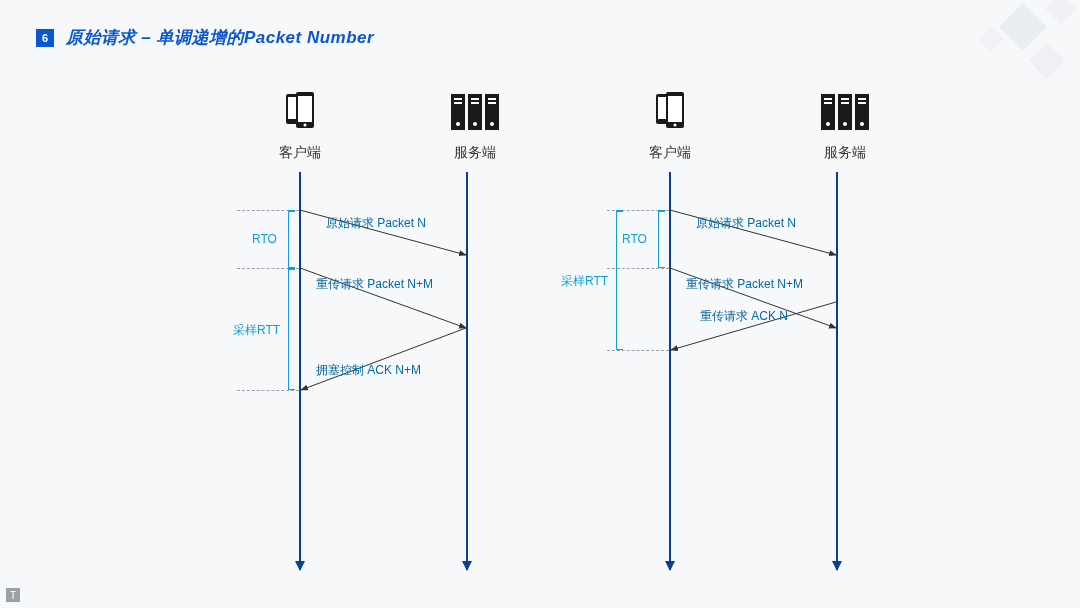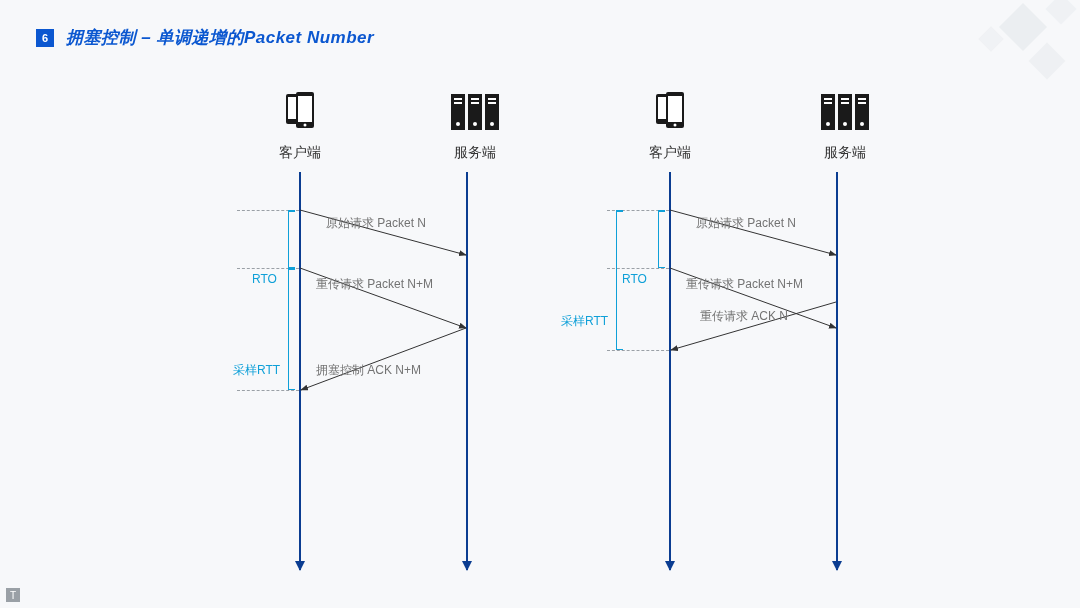--- a/index.html
+++ b/index.html
@@ -97,31 +97,30 @@
     left: 0;
   }
   .bracket::before { top: 0; }
   .bracket::after { bottom: 0; }
   .bracket-label {
     position: absolute;
     color: #0FA0D8;
     font-size: 12px;
     text-align: left;
     white-space: nowrap;
-    margin-top: 40px;
   }
   .dash-ext {
     position: absolute;
     border-top: 1px dashed #9AA0A6;
     height: 0;
   }
   .msg-label {
     position: absolute;
     font-size: 12px;
-    color: #737373;
+    color: #0369a1;
     white-space: nowrap;
   }
   svg.arrows {
     position: absolute;
     top: 0;
     left: 0;
     pointer-events: none;
   }
   .footer-mark {
     position: absolute;
@@ -142,21 +141,21 @@
 
 <div class="deco">
   <div class="sq" style="width:34px;height:34px;top:20px;right:50px;opacity:0.9"></div>
   <div class="sq" style="width:26px;height:26px;top:58px;right:30px;opacity:0.7"></div>
   <div class="sq" style="width:18px;height:18px;top:40px;right:90px;opacity:0.5"></div>
   <div class="sq" style="width:22px;height:22px;top:8px;right:18px;opacity:0.6"></div>
 </div>
 
 <div class="header">
   <div class="page-num">6</div>
-  <div class="title">拥塞控制 – 单调递增的Packet Number</div>
+  <div class="title">原始请求 – 单调递增的Packet Number</div>
 </div>
 
 <div class="stage">
 
   <div class="node" style="left:265px;top:0">
     <svg width="44" height="44" viewBox="0 0 44 44">
       <rect x="8" y="4" width="16" height="30" rx="2" fill="#1a1a1a"></rect>
       <rect x="10" y="7" width="12" height="22" fill="#fff"></rect>
       <rect x="18" y="2" width="18" height="36" rx="2" fill="#1a1a1a"></rect>
       <rect x="20" y="6" width="14" height="26" fill="#fff"></rect>

